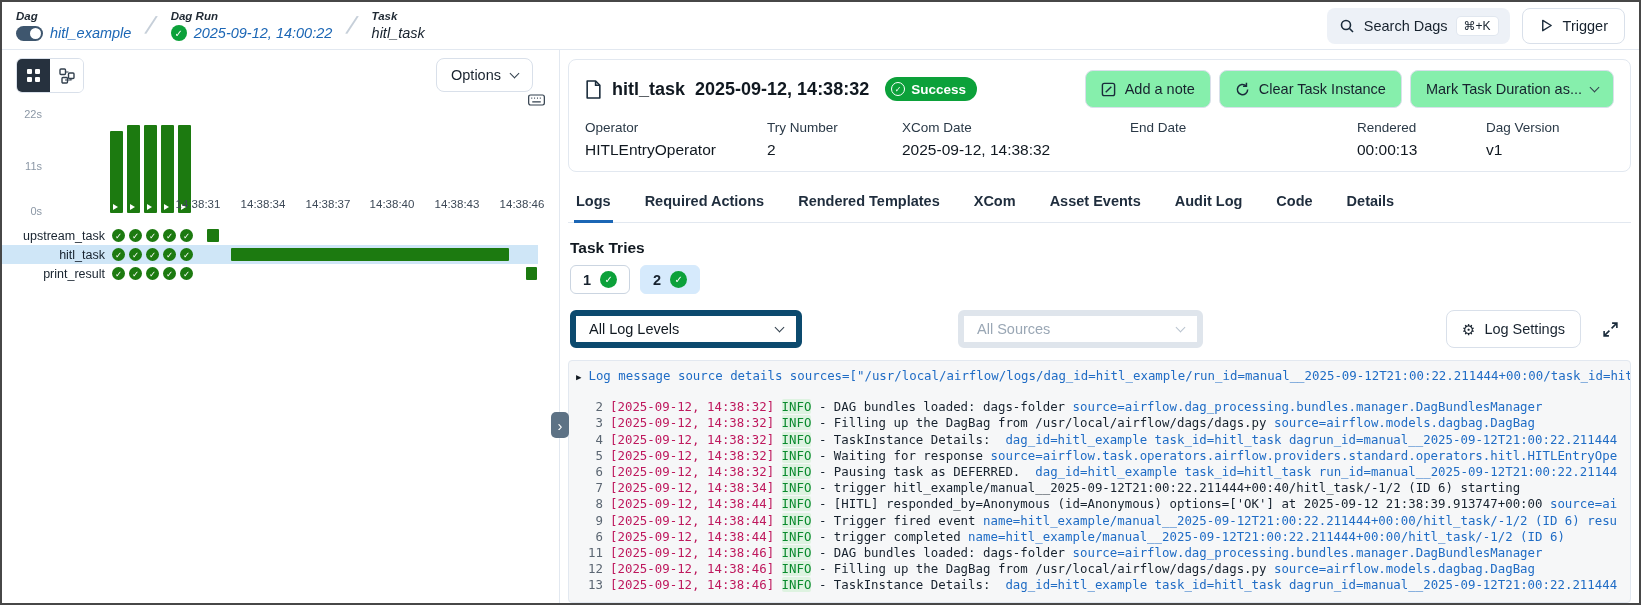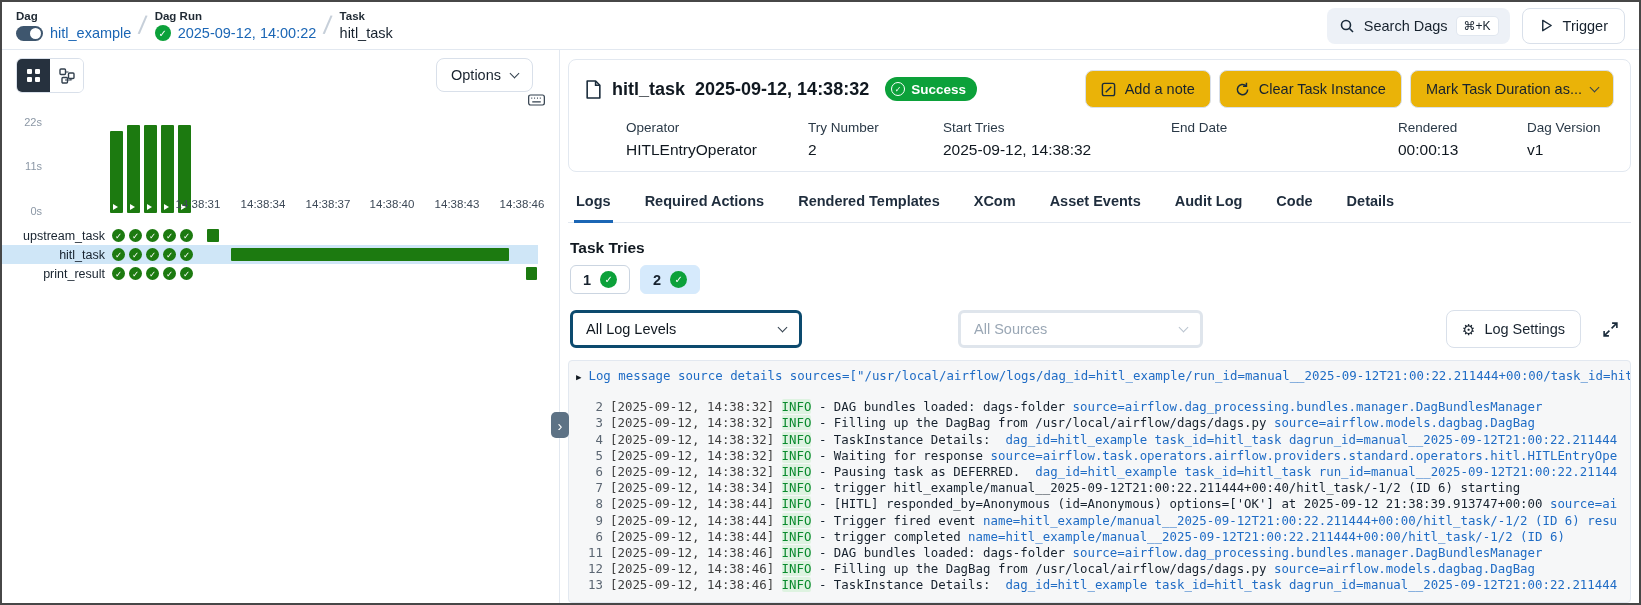--- a/index.html
+++ b/index.html
@@ -1,21 +1,21 @@
 <!DOCTYPE html>
 <html><head>
 <meta charset="utf-8">
 <style>
   * { box-sizing: border-box; margin: 0; padding: 0; }
   body { background: #fff; font-family: "Liberation Sans", "DejaVu Sans", sans-serif; color: #17222e; }
   .page { width: 1641px; height: 605px; border: 2px solid #474747; background: #fff; overflow: hidden; display: flex; flex-direction: column; }
 
   
   .topbar { height: 48px; flex: 0 0 48px; border-bottom: 1px solid #e2e8f0; display: flex; align-items: center; justify-content: space-between; padding: 0 14px; }
-  .crumbs { display: flex; align-items: flex-start; gap: 8px; }
+  .crumbs { display: flex; align-items: flex-start; gap: 16px; font-style: italic; }
   .crumb { display: flex; flex-direction: column; gap: 3px; }
   .crumb-label { font-size: 11.5px; font-weight: 700; color: #1f2933; }
   .crumb-row { display: flex; align-items: center; gap: 7px; }
   .crumb-sep { font-size: 26px; font-weight: 300; color: #c6cfd9; transform: rotate(8deg); }
   .blue-link { color: #1b66b5; font-size: 14.5px; text-decoration: none; cursor: pointer; }
   .task-name { font-size: 14.5px; color: #17222e; }
   .toggle { width: 27px; height: 15px; border-radius: 8px; background: #3e566e; position: relative; display: inline-block; cursor: pointer; }
   .toggle .knob { position: absolute; right: 2px; top: 2px; width: 11px; height: 11px; border-radius: 50%; background: #fff; }
   .chk-badge { width: 16px; height: 16px; border-radius: 50%; background: #0ca13a; color: #fff; font-size: 10px; font-weight: 700; display: inline-flex; align-items: center; justify-content: center; }
   .topbar-right { display: flex; align-items: center; gap: 12px; }
@@ -55,49 +55,49 @@
   .g-bar { position: absolute; top: 3px; bottom: 3px; background: #1c7a10; border-radius: 1px; cursor: pointer; }
 
   
   .right-panel { flex: 1; padding: 9px 8px 0 8px; display: flex; flex-direction: column; overflow: hidden; }
   .ti-card { border: 1px solid #e2e8f0; border-radius: 8px; padding: 10px 16px 12px; }
   .ti-head { display: flex; align-items: center; gap: 10px; }
   .ti-title, .ti-date { font-size: 18px; font-weight: 700; color: #101820; }
   .badge { margin-left: 6px; display: inline-flex; align-items: center; gap: 6px; background: #0ca13a; color: #fff; height: 24px; padding: 0 11px 0 6px; border-radius: 12px; font-size: 13.5px; font-weight: 600; }
   .badge-chk { width: 14px; height: 14px; border: 1.4px solid #fff; border-radius: 50%; display: inline-flex; align-items: center; justify-content: center; font-size: 8px; }
   .ti-actions { margin-left: auto; display: flex; gap: 8px; }
-  .act-btn { display: flex; align-items: center; gap: 9px; height: 38px; padding: 0 15px; background: #eab308; border: 1px solid #d9e0ea; border-radius: 8px; font-size: 14.5px; color: #17222e; cursor: pointer; font-family: inherit; white-space: nowrap; }
-  .ti-meta { margin-top: 12px; display: grid; grid-template-columns: 182px 135px 228px 227px 129px auto; margin-left: 41px; }
+  .act-btn { display: flex; align-items: center; gap: 9px; height: 38px; padding: 0 15px; background: #86efac; border: 1px solid #d9e0ea; border-radius: 8px; font-size: 14.5px; color: #17222e; cursor: pointer; font-family: inherit; white-space: nowrap; }
+  .ti-meta { margin-top: 12px; display: grid; grid-template-columns: 182px 135px 228px 227px 129px auto; }
   .m-label { font-size: 13.5px; color: #2a3947; margin-bottom: 6px; }
   .m-value { font-size: 15.5px; color: #101820; }
 
   .tabs { margin-top: 12px; display: flex; gap: 30px; border-bottom: 1px solid #e2e8f0; padding: 0 6px; }
   .tab { padding: 9px 2px 11px; font-size: 14.5px; font-weight: 600; color: #1f2d3d; cursor: pointer; border-bottom: 3px solid transparent; margin-bottom: -1px; white-space: nowrap; }
   .tab.active { border-bottom-color: #1b66b5; }
 
   .tries-title { margin-top: 16px; font-size: 15.5px; font-weight: 700; color: #101820; padding-left: 2px; }
   .tries { margin-top: 8px; display: flex; gap: 10px; padding-left: 2px; }
   .try-chip { display: flex; align-items: center; gap: 9px; padding: 5px 12px; border-radius: 6px; border: 1px solid #cbd5e1; background: #fff; font-size: 14.5px; font-weight: 600; color: #17222e; cursor: pointer; font-family: inherit; }
   .try-chip.sel { background: #d6eafc; border-color: #d6eafc; }
   .try-chk { width: 17px; height: 17px; border-radius: 50%; background: #0ca13a; color: #fff; font-size: 10px; font-weight: 700; display: inline-flex; align-items: center; justify-content: center; }
 
   .filters { margin-top: 16px; display: flex; align-items: center; padding-left: 2px; }
-  .select { width: 232px; height: 38px; border: 3px solid #0c4a6e; border-radius: 6px; display: flex; justify-content: space-between; align-items: center; padding: 0 13px; font-size: 14.5px; color: #101820; cursor: pointer; background: #fff; }
+  .select { width: 232px; height: 38px; border: 6px solid #0c4a6e; border-radius: 6px; display: flex; justify-content: space-between; align-items: center; padding: 0 13px; font-size: 14.5px; color: #101820; cursor: pointer; background: #fff; }
   .select.muted { width: 245px; margin-left: 156px; color: #9aa7b5; border-color: #dfe5ec; }
   .filters-right { margin-left: auto; display: flex; align-items: center; gap: 14px; padding-right: 6px; }
   .settings-btn { display: flex; align-items: center; gap: 9px; height: 38px; padding: 0 15px; background: #fff; border: 1px solid #d9e0ea; border-radius: 8px; font-size: 14.5px; font-weight: 500; color: #17222e; cursor: pointer; font-family: inherit; }
   .gear { font-size: 15px; line-height: 1; }
   .expand-btn { width: 30px; height: 30px; background: transparent; border: none; display: flex; align-items: center; justify-content: center; cursor: pointer; }
 
   .logbox { margin-top: 12px; flex: 1; background: #f6f7f8; border: 1px solid #e2e8f0; border-radius: 4px; overflow: hidden; font-family: "DejaVu Sans Mono", monospace; font-size: 12.4px; line-height: 16.2px; padding-top: 7px; }
   .log-header { white-space: pre; overflow: hidden; color: #1f6cc5; padding: 0 8px 0 7px; margin-bottom: 14px; display: flex; align-items: baseline; cursor: pointer; }
   .caret { color: #101820; font-size: 9px; margin-right: 7px; flex: 0 0 auto; }
   .log-line { white-space: pre; overflow: hidden; padding-left: 6px; }
   .ln { display: inline-block; width: 28px; text-align: right; margin-right: 7px; color: #5b6672; }
-  .ts { color: #404040; }
+  .ts { color: #be185d; }
   .lvl { color: #0a8a2e; background: #def3e1; border-radius: 2px; }
   .pl { color: #17222e; }
   .lk { color: #1f6cc5; cursor: pointer; }
 </style>
 </head>
 <body>
 
 <div class="page">
 
   <header class="topbar">
@@ -172,21 +172,21 @@
           <span class="chev"></span>
         </button>
       </div>
       <span class="kbd-icon"><svg width="17" height="12" viewBox="0 0 18 12">
             <rect x="0.7" y="0.7" width="16.6" height="10.6" rx="2" fill="none" stroke="#33404e" stroke-width="1.3"></rect>
             <path d="M3.5 4 h1 M6.5 4 h1 M9.5 4 h1 M12.5 4 h1 M4.5 8 h9" stroke="#33404e" stroke-width="1.3"></path>
           </svg></span>
 
       <div>
         <div id="y-ticks">
-            <span class="y-tick" style="top: 66px;">22s</span>
+            <span class="y-tick" style="top: 58px;">22s</span>
             <span class="y-tick" style="top: 110px;">11s</span>
             <span class="y-tick" style="top: 155px;">0s</span>
           </div>
         <div id="run-bars">
             <div class="run-bar" style="height: 82px;">
               <span class="play-tri"></span>
             </div>
             <div class="run-bar" style="height: 88px;">
               <span class="play-tri"></span>
             </div>
@@ -292,21 +292,21 @@
         <div class="ti-meta" id="meta-grid">
             <div class="m-cell">
               <div class="m-label">Operator</div>
               <div class="m-value">HITLEntryOperator</div>
             </div>
             <div class="m-cell">
               <div class="m-label">Try Number</div>
               <div class="m-value">2</div>
             </div>
             <div class="m-cell">
-              <div class="m-label">Start Tries</div>
+              <div class="m-label">XCom Date</div>
               <div class="m-value">2025-09-12, 14:38:32</div>
             </div>
             <div class="m-cell">
               <div class="m-label">End Date</div>
             </div>
             <div class="m-cell">
               <div class="m-label">Rendered</div>
               <div class="m-value">00:00:13</div>
             </div>
             <div class="m-cell">

